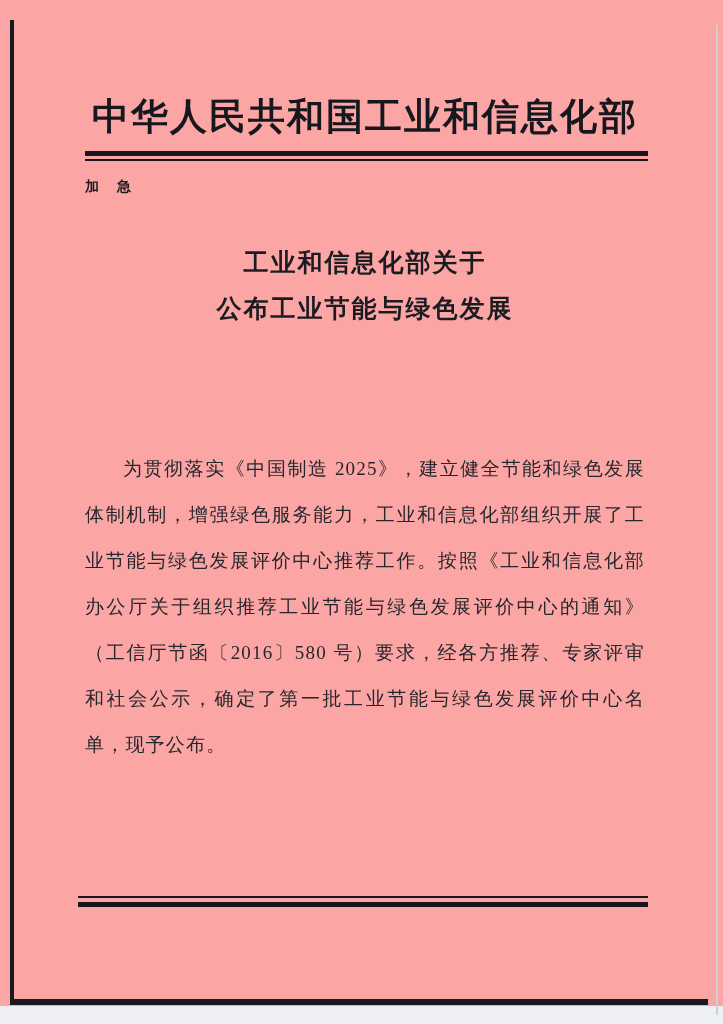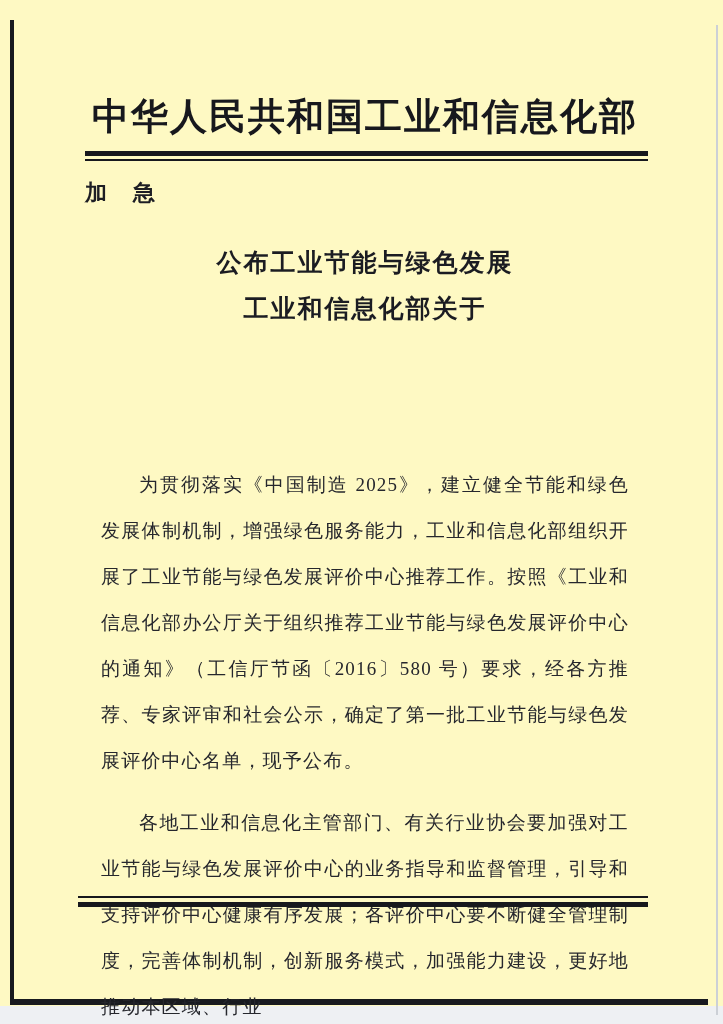--- a/index.html
+++ b/index.html
@@ -8,21 +8,21 @@
     width: 723px;
     height: 1024px;
     background: #fdfdfe;
     overflow: hidden;
     font-family: "Liberation Serif", "DejaVu Serif", serif;
   }
   .page {
     position: relative;
     width: 723px;
     height: 1024px;
-    background: #fef9c3;
+    background: #fca5a5;
   }
   
   .scan-edge-left {
     position: absolute;
     left: 10px; top: 20px;
     width: 4px; height: 985px;
     background: #181a1f;
   }
   .scan-edge-bottom {
     position: absolute;
@@ -65,21 +65,21 @@
   
   .meta-row {
     position: absolute;
     left: 85px; top: 178px;
     width: 555px;
     display: flex;
     justify-content: space-between;
     align-items: baseline;
   }
   .urgency {
-    font-size: 22px;
+    font-size: 14px;
     font-weight: bold;
     letter-spacing: 2px;
     color: #1d1e24;
   }
   .doc-number {
     font-size: 17px;
     letter-spacing: 2.5px;
     color: #23242a;
   }
   
@@ -103,21 +103,21 @@
     left: 85px; top: 446px;
     width: 560px;
     font-size: 19px;
     letter-spacing: 1.2px;
     line-height: 46px;
     color: #26272d;
     text-align: justify;
     text-justify: inter-ideograph;
   }
   .body-text p {
-    margin: 16px;
+    margin: 0;
     text-indent: 2em;
   }
   
   .footer-rule {
     position: absolute;
     left: 78px; top: 896px;
     width: 570px;
     height: 4px;
     border-top: 2px solid #17181d;
     border-bottom: 5px solid #17181d;
@@ -134,24 +134,23 @@
   <div class="scan-edge-right"></div>
 
   <div class="letterhead">中华人民共和国工业和信息化部</div>
   <div class="header-rule"></div>
 
   <div class="meta-row">
     <span class="urgency">加　急</span>
   </div>
 
   <div class="doc-title">
+    <div class="t-line">工业和信息化部关于</div>
     <div class="t-line">公布工业节能与绿色发展</div>
-    <div class="t-line">工业和信息化部关于</div>
   </div>
 
   <div class="body-text">
     <p>为贯彻落实《中国制造 2025》，建立健全节能和绿色发展体制机制，增强绿色服务能力，工业和信息化部组织开展了工业节能与绿色发展评价中心推荐工作。按照《工业和信息化部办公厅关于组织推荐工业节能与绿色发展评价中心的通知》（工信厅节函〔2016〕580 号）要求，经各方推荐、专家评审和社会公示，确定了第一批工业节能与绿色发展评价中心名单，现予公布。</p>
-    <p>各地工业和信息化主管部门、有关行业协会要加强对工业节能与绿色发展评价中心的业务指导和监督管理，引导和支持评价中心健康有序发展；各评价中心要不断健全管理制度，完善体制机制，创新服务模式，加强能力建设，更好地推动本区域、行业</p>
   </div>
 
   <div class="footer-rule"></div>
 
 </div>
 
 </body></html>

